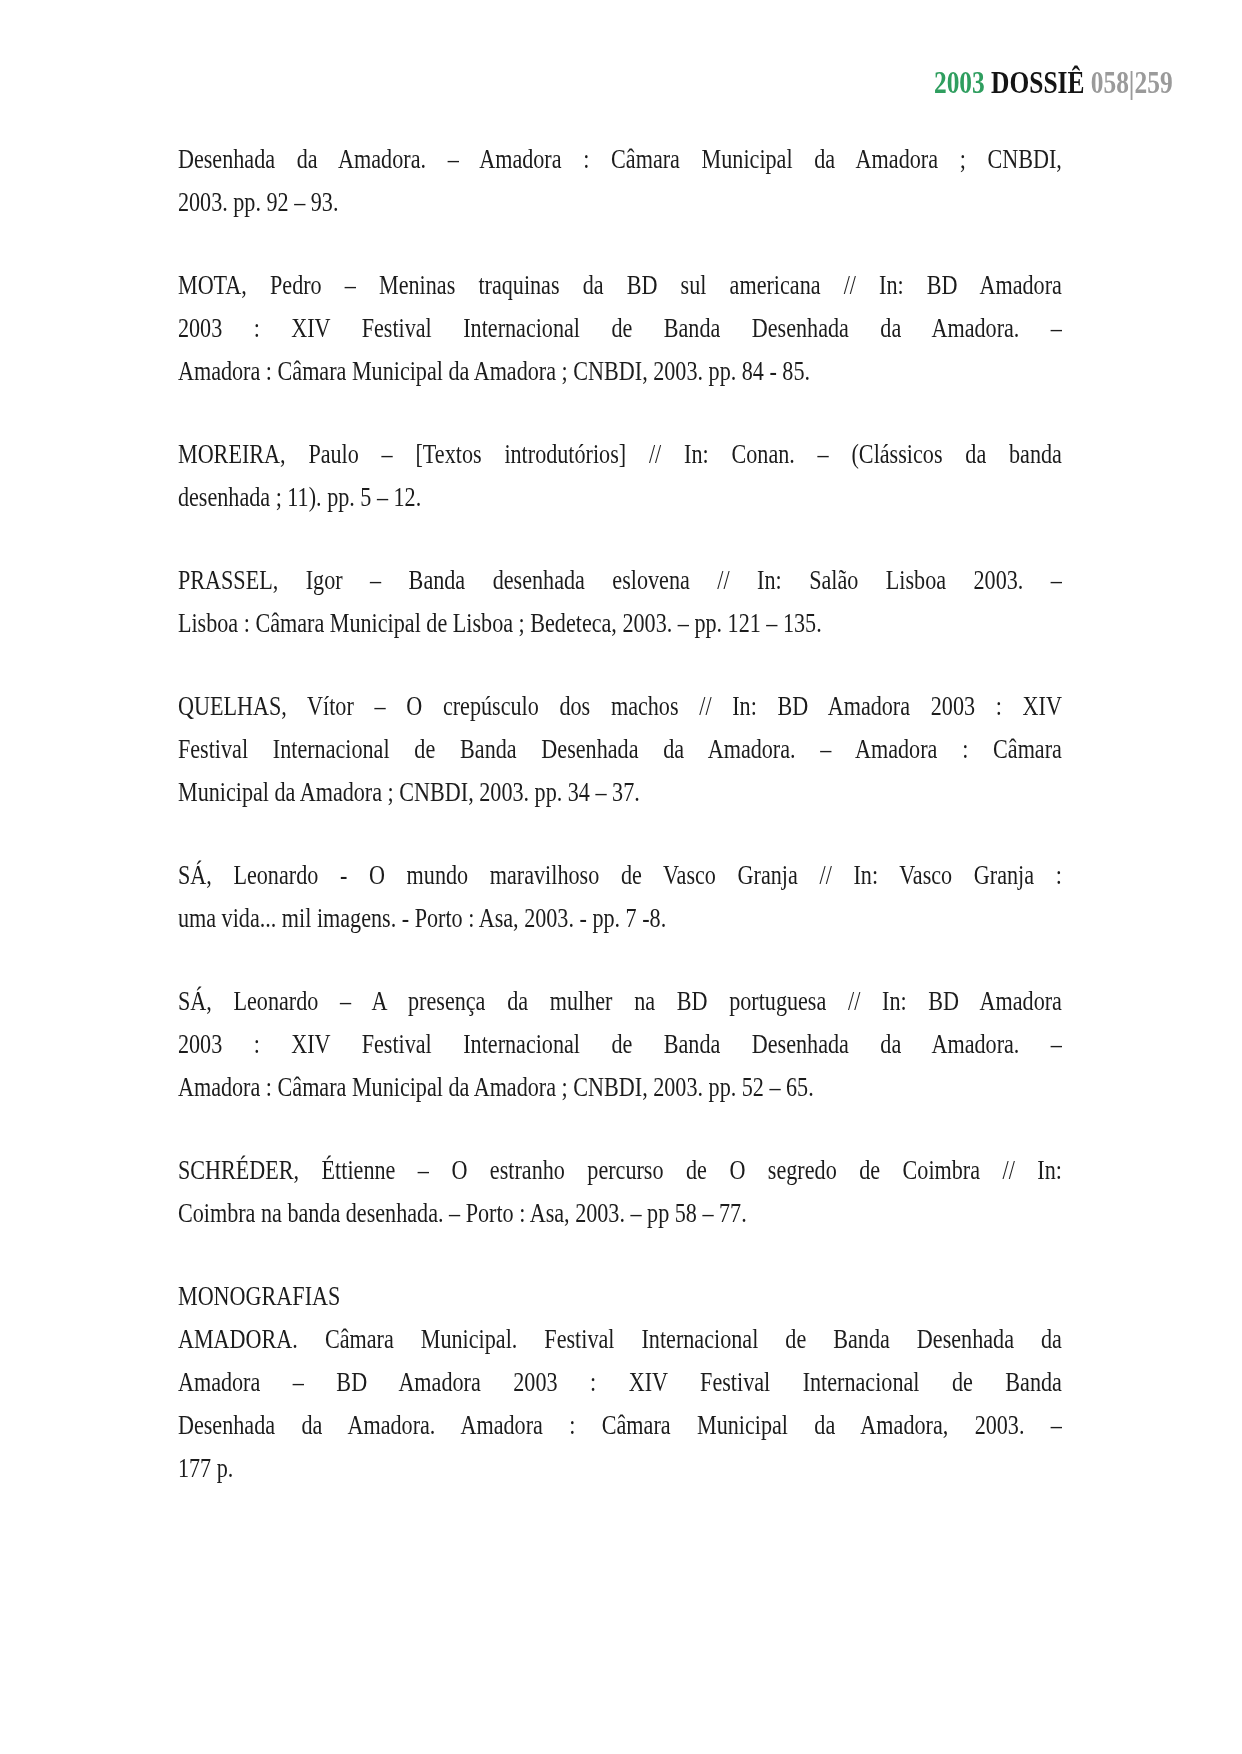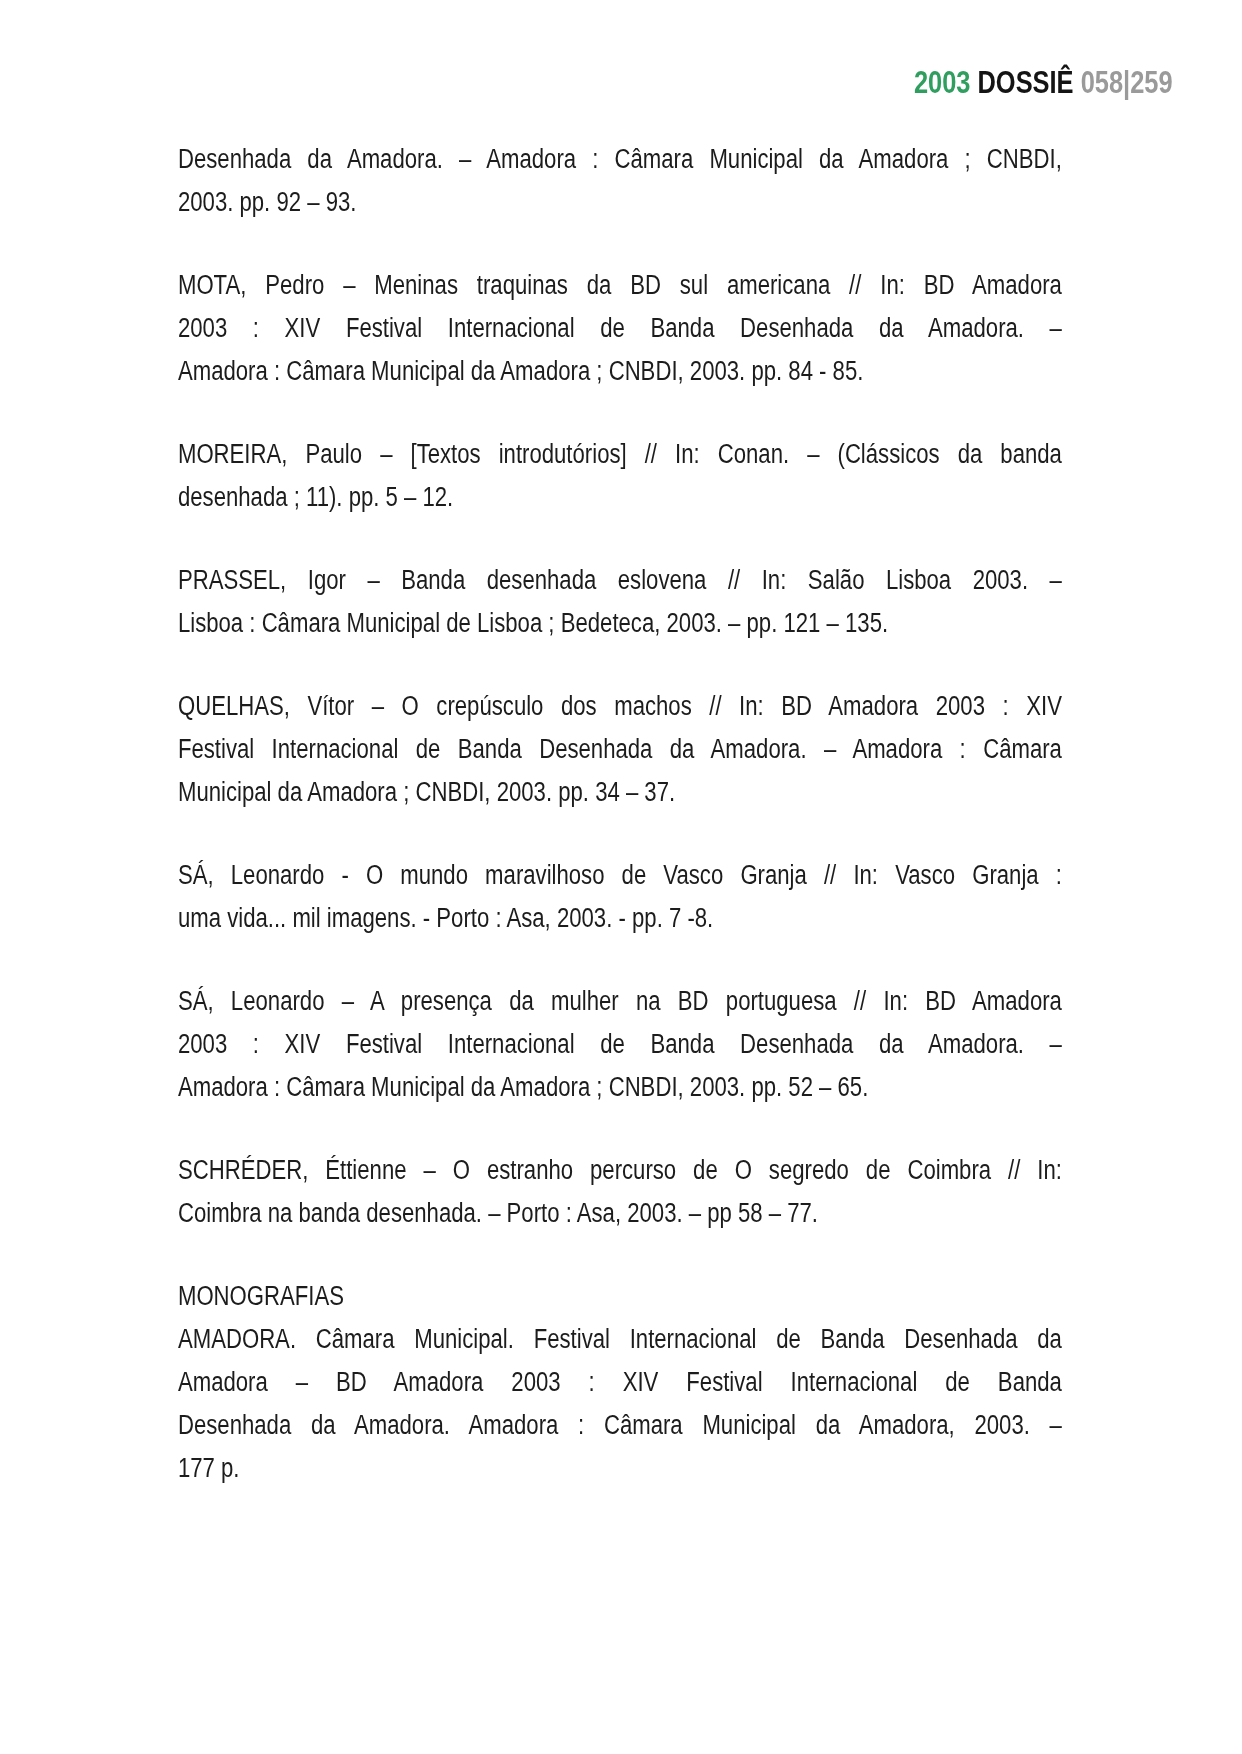--- a/index.html
+++ b/index.html
@@ -2,21 +2,21 @@
 <html><head>
 <meta charset="utf-8">
 <style>
   html, body { margin: 0; padding: 0; background: #ffffff; }
   .page {
     position: relative;
     width: 1242px;
     height: 1562px;
     background: #ffffff;
     overflow: hidden;
-    font-family: Liberation Sans, sans-serif;
+    font-family: Liberation Serif, serif;
   }
   
   .squeeze {
     width: 1515px;
     transform: scaleX(0.82);
     transform-origin: 0 0;
   }
   .header {
     box-sizing: border-box;
     padding-top: 64px;

